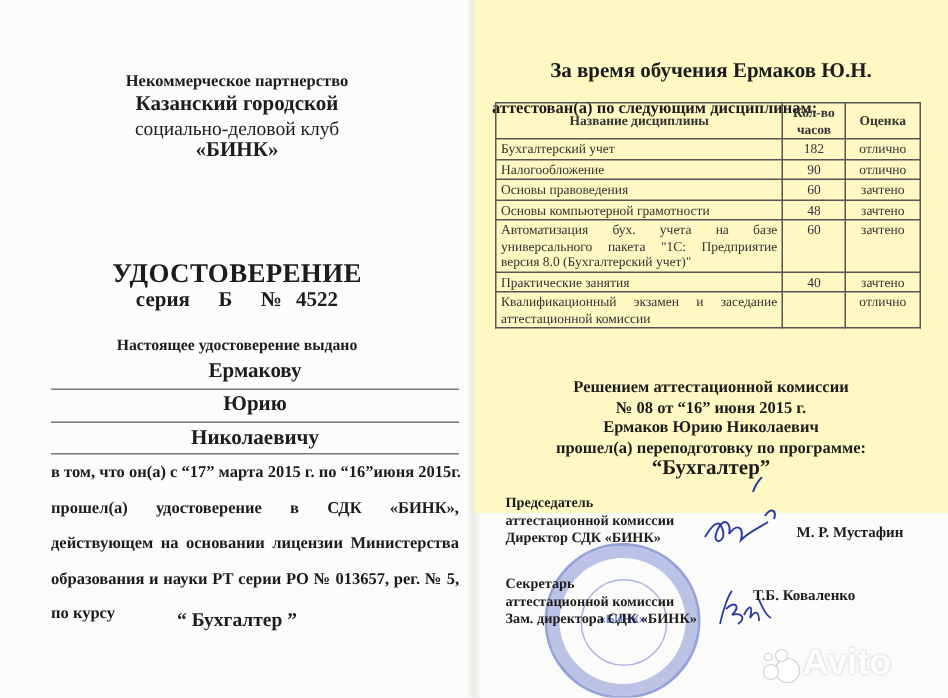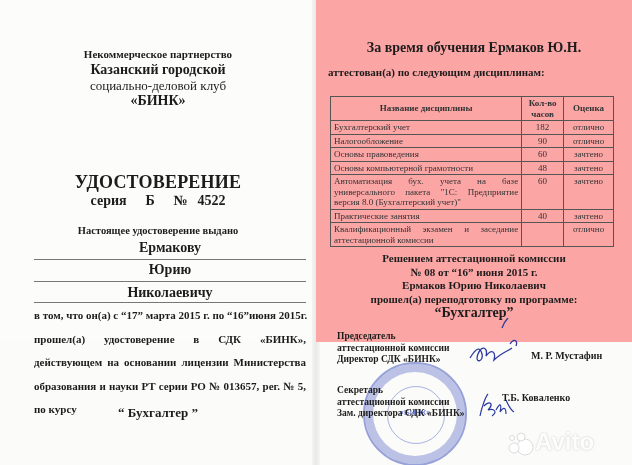--- a/index.html
+++ b/index.html
@@ -5,21 +5,21 @@
   html, body { margin: 0; padding: 0; }
   body {
     width: 632px; height: 465px; overflow: hidden;
     background: #fbfbfa;
     font-family: "Liberation Serif", serif;
     color: #1c1c1c;
     position: relative;
   }
   .page { position: absolute; top: 0; height: 342px; }
   .left { left: 0; width: 316px; background: #fcfcfb; }
-  .right { left: 316px; width: 316px; background: #fca5a5; }
+  .right { left: 316px; width: 316px; background: #fef9c3; }
   .fold {
     position: absolute; left: 312px; top: 0; width: 8px; height: 465px;
     background: linear-gradient(to right, #f4f4f2, #e9e9e6 50%, #f6f6f4);
   }
   .center { text-align: center; position: absolute; left: 0; width: 316px; }
 
   .org1 { top: 48px; font-size: 11px; font-weight: bold; }
   .org2 { top: 62px; font-size: 14px; font-weight: bold; }
   .org3 { top: 78px; font-size: 13px; font-weight: normal; }
   .org4 { top: 93px; font-size: 14px; font-weight: bold; }
@@ -40,21 +40,21 @@
     text-align: justify;
   }
   .body-text .ln { display: block; text-align: justify; text-align-last: justify; white-space: nowrap; }
   .body-text .ln.last { text-align-last: left; }
   .course-l { top: 405px; font-size: 13px; font-weight: bold; }
 
   .r-title { position: absolute; left: 0; width: 316px; top: 40px; text-align: center; font-size: 14px; font-weight: bold; }
   .r-sub { position: absolute; left: 12px; top: 66px; font-size: 11px; font-weight: bold; }
 
   table.disc {
-    position: absolute; left: 14px; top: 96px; width: 284px;
+    position: absolute; left: 14px; top: 68px; width: 284px;
     border-collapse: collapse; font-size: 9px; color: #333;
   }
   table.disc td, table.disc th { border: 1px solid #555; padding: 1px 3px; vertical-align: top; line-height: 10.5px; }
   table.disc th { font-weight: bold; font-size: 9px; text-align: center; vertical-align: middle; }
   table.disc td.c { text-align: center; }
   table.disc td.name { text-align: justify; }
   .col1 { width: 194px; } .col2 { width: 36px; } .col3 { width: 44px; }
 
   .dec { position: absolute; left: 0; width: 316px; text-align: center; font-size: 11px; font-weight: bold; line-height: 13.5px; }
   .dec1 { top: 252px; } .dec2 { top: 265.5px; } .dec3 { top: 279px; } .dec4 { top: 292.5px; }

